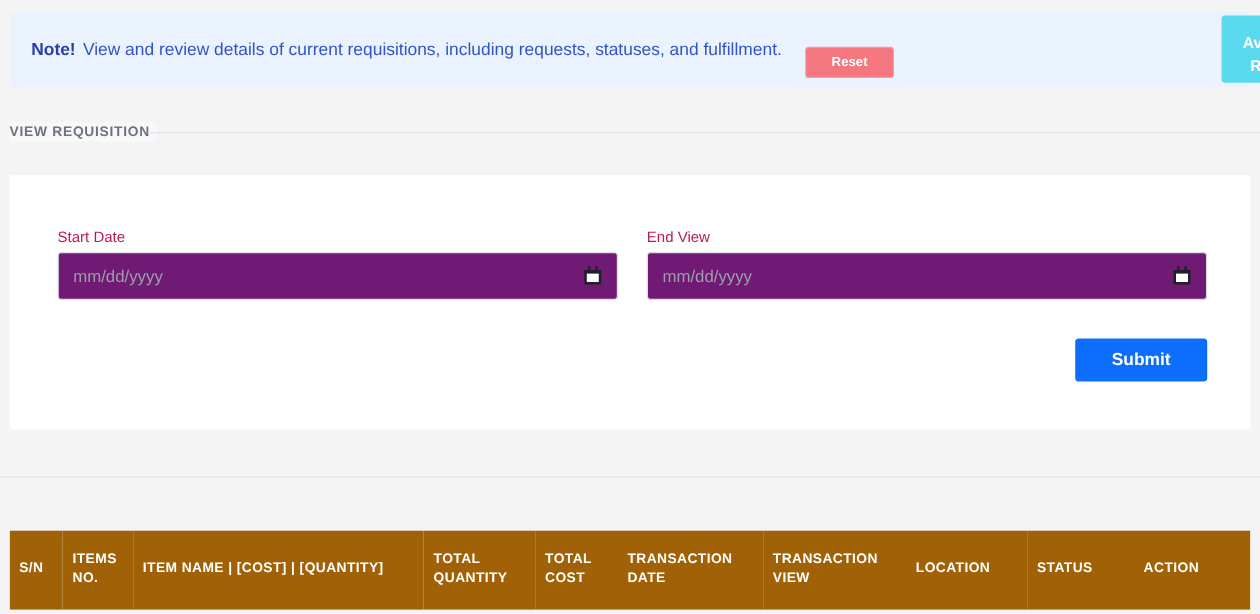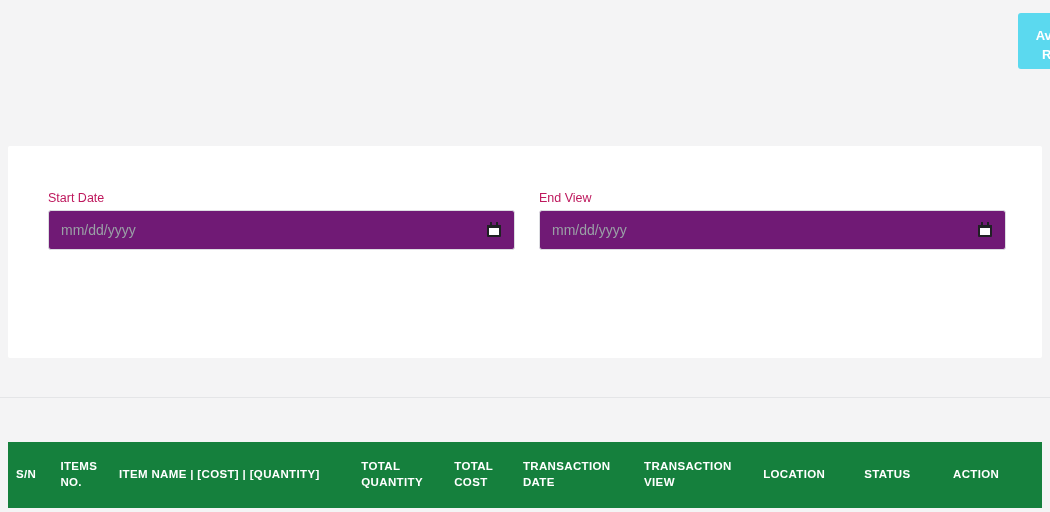--- a/index.html
+++ b/index.html
@@ -187,21 +187,21 @@
     left: 8px; top: 442px;
     width: 1034px; height: 70px;
     overflow: hidden;
   }
   table.data-table {
     width: 1034px;
     border-collapse: collapse;
     table-layout: fixed;
   }
   table.data-table thead tr {
-    background: #15803d;
+    background: #a16207;
     border-radius: 17px;
   }
   table.data-table th {
     height: 66px;
     color: #ffffff;
     font-size: 11.5px;
     font-weight: bold;
     letter-spacing: 0.35px;
     text-align: left;
     vertical-align: middle;
@@ -217,22 +217,32 @@
   th.c-ttime { width: 118px; }
   th.c-loc   { width: 100px; margin-left: 12px; }
   th.c-stat  { width: 88px;  }
   th.c-act   { width: 96px;  }
 </style>
 </head>
 <body>
 
 <div class="page">
 
+  <div class="alert">
+    <div class="alert-text">
+      <span class="note-strong">Note!</span><span>View and review details of current requisitions, including requests, statuses, and fulfillment.</span>
+    </div>
+    <button class="reset-btn">Reset</button>
+  </div>
   <button class="avail-btn">Available Rooms</button>
 
+  <div class="section-head">
+    <span class="section-head-label">VIEW REQUISITION</span>
+    <div class="section-head-rule"></div>
+  </div>
 
   <div class="card"></div>
 
   <label class="field-label label-start">Start Date</label>
   <input class="date-input input-start" type="text" placeholder="mm/dd/yyyy" style="">
   <span class="cal-icon cal-start">
     <span class="peg peg-l"></span>
       <span class="peg peg-r"></span>
     <span class="cal-body"></span>
       <span class="cal-top"></span>
@@ -240,20 +250,21 @@
 
   <label class="field-label label-end">End View</label>
   <input class="date-input input-end" type="text" placeholder="mm/dd/yyyy" style="">
   <span class="cal-icon cal-end">
     <span class="peg peg-l"></span>
       <span class="peg peg-r"></span>
     <span class="cal-body"></span>
       <span class="cal-top"></span>
   </span>
 
+  <button class="submit-btn">Submit</button>
 
   <div class="mid-rule"></div>
 
   <div class="table-wrap">
     <table class="data-table">
       <thead>
         <tr>
           <th class="c-sn">S/N</th>
           <th class="c-itno">ITEMS NO.</th>
           <th class="c-iname">ITEM NAME | [COST] | [QUANTITY]</th>

